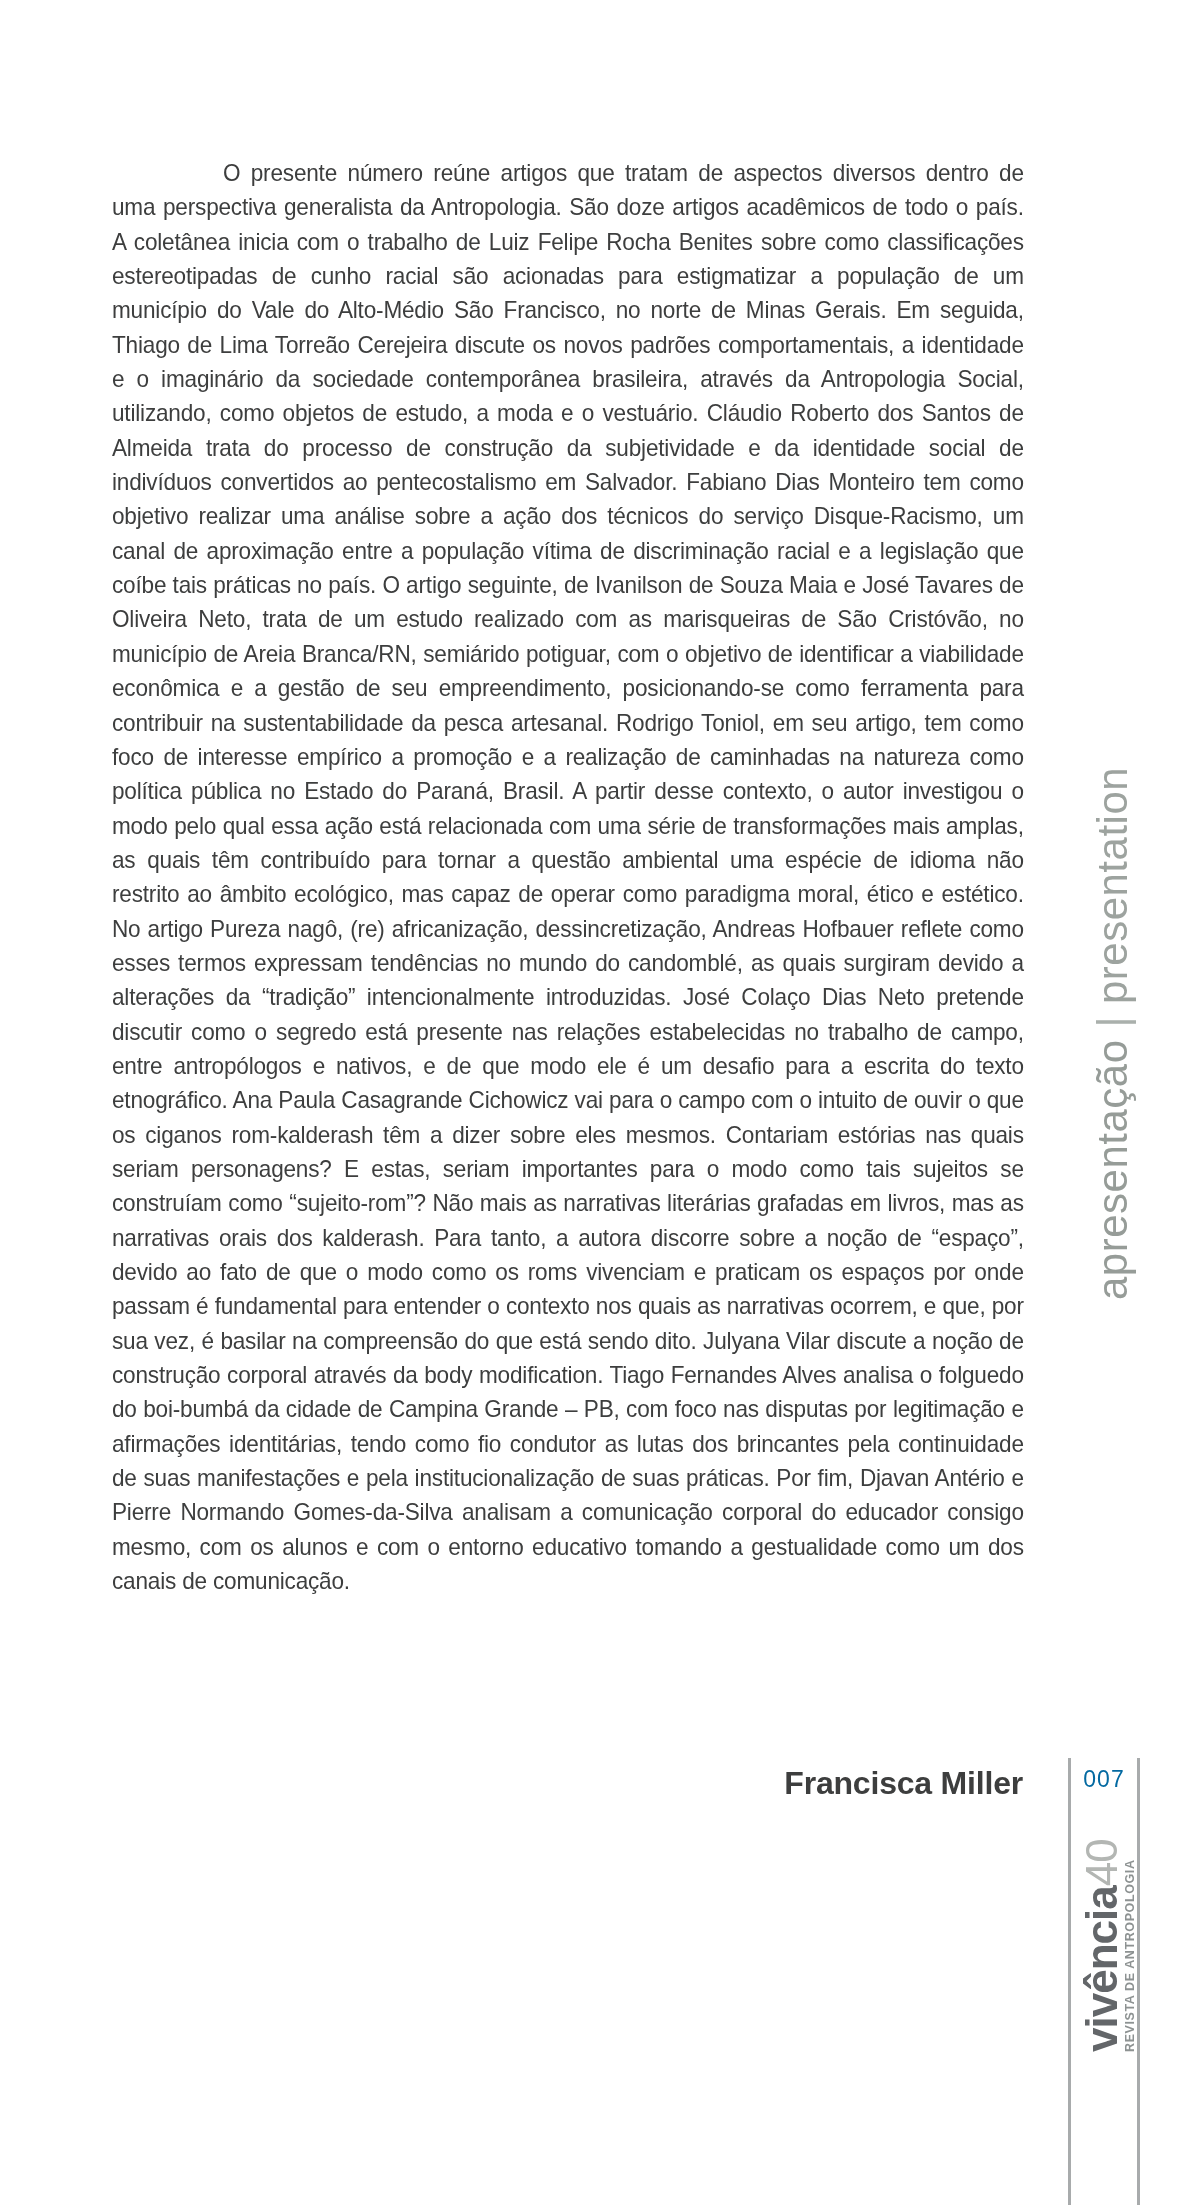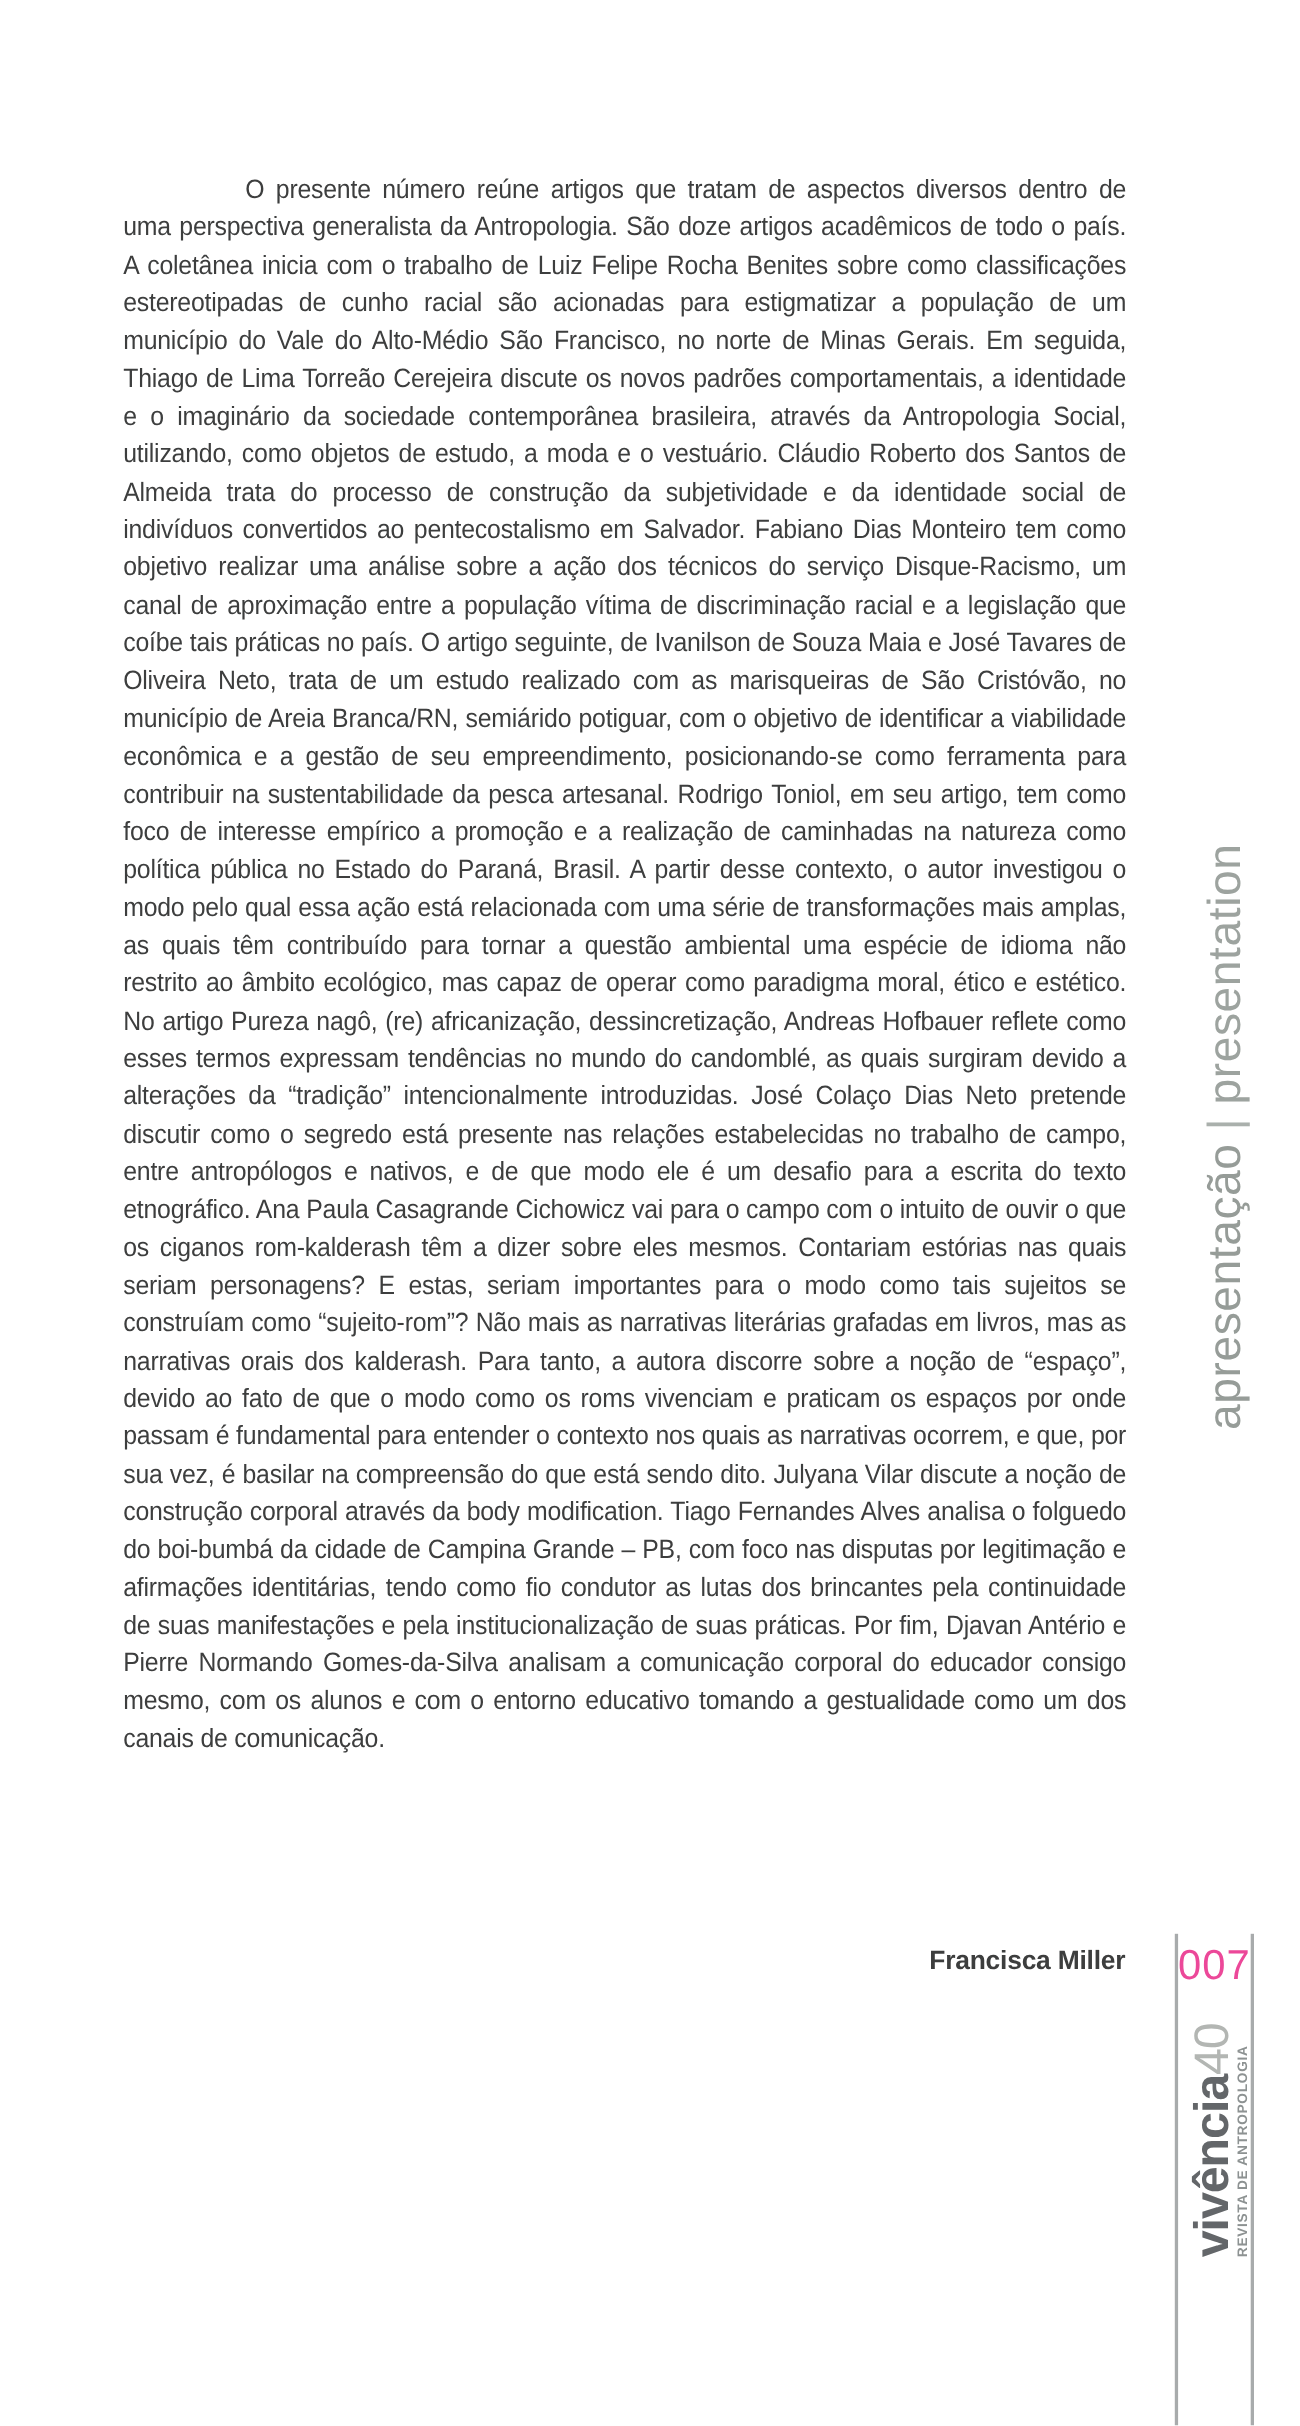--- a/index.html
+++ b/index.html
@@ -27,21 +27,21 @@
     text-align: justify;
     text-indent: 118px;
   }
   .signatures {
     position: absolute;
     left: 112px; top: 1758px;
     width: 911px;
     text-align: right;
   }
   .signature {
-    font-size: 24px;
+    font-size: 32px;
     font-weight: bold;
     color: #3d3e3e;
     line-height: 50px;
     letter-spacing: -0.2px;
   }
   
   .section-label {
     position: absolute;
     left: 853px; top: 1012px;
     width: 520px; height: 56px;
@@ -63,22 +63,22 @@
     width: 3px; height: 447px;
     background: #a8abac;
   }
   .rule.left  { left: 1068px; }
   .rule.right { left: 1137px; }
   .page-number {
     position: absolute;
     left: 1068px; top: 1766px;
     width: 72px;
     text-align: center;
-    font-size: 38px;
-    color: #ec4899;
+    font-size: 23px;
+    color: #0369a1;
     letter-spacing: 1px;
   }
   
   .logo {
     position: absolute;
     left: 1014px; top: 1931px;
     width: 184px; height: 58px;
     transform: rotate(-90deg);
     transform-origin: center;
     white-space: nowrap;

